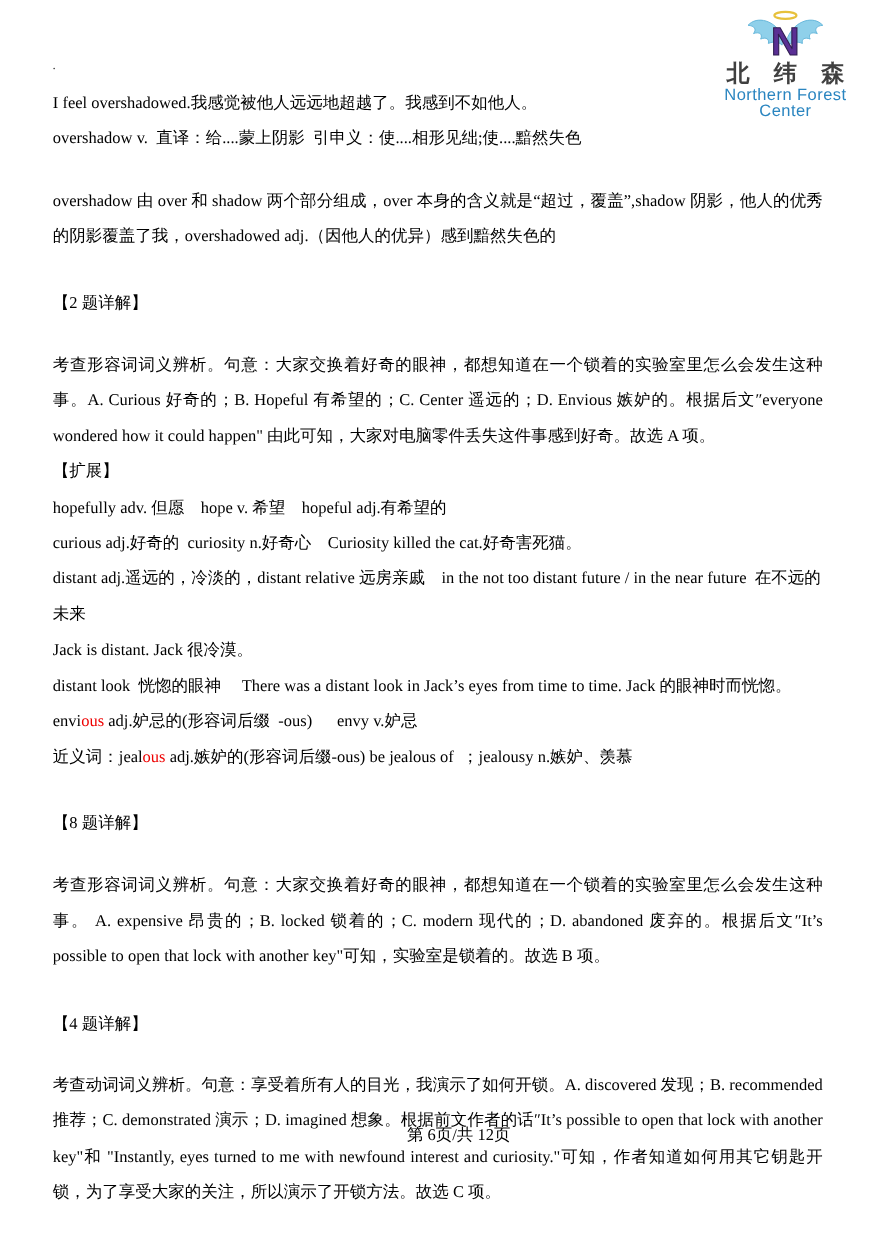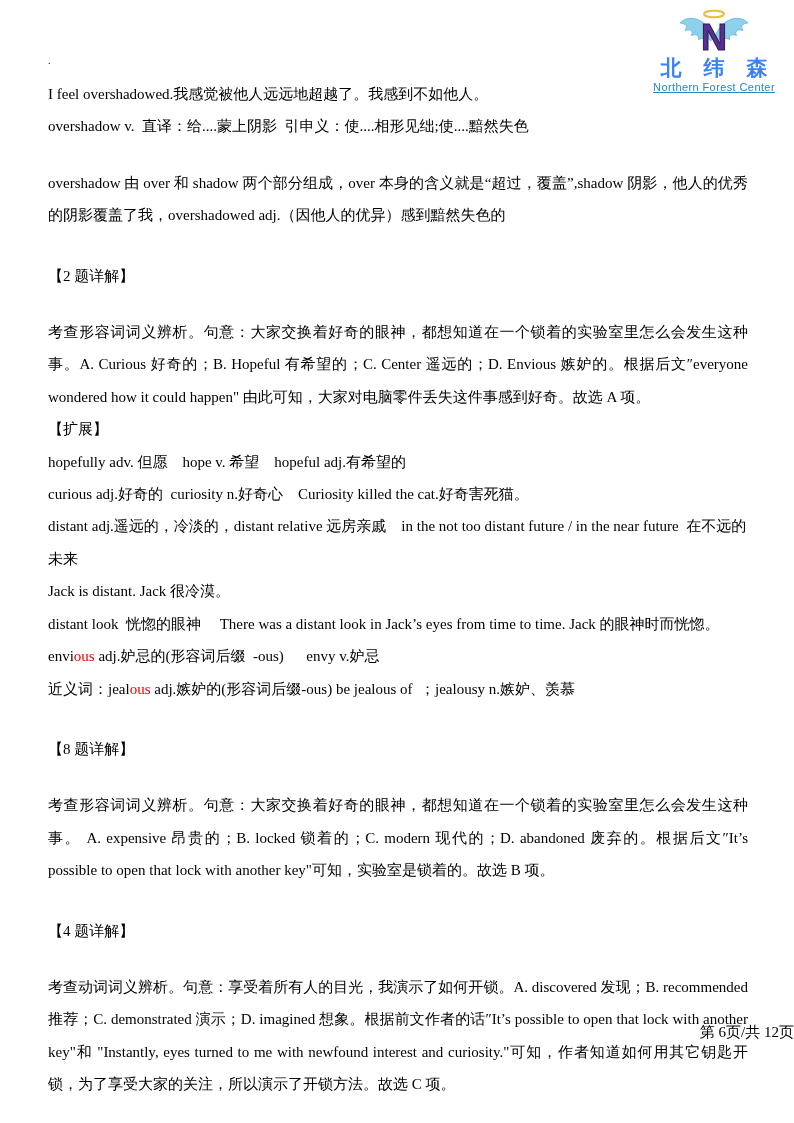--- a/index.html
+++ b/index.html
@@ -21,56 +21,56 @@
     text-align:center;
     font-family:"Liberation Sans","DejaVu Sans",sans-serif;
     user-select:none;
   }
   .logo svg { display:block; margin:0 auto; }
   .logo-cn {
     font-weight:bold; font-size:21px; line-height:24px;
     letter-spacing:22px; padding-left:22px; 
     white-space:nowrap;
   }
-  .logo-en { font-size:11px; line-height:14px; letter-spacing:0.4px;text-decoration:underline; }
+  .logo-en { font-size:15px; line-height:14px; letter-spacing:0.4px; }
   
   .content {
     position:absolute; left:48px; top:56px; width:700px;
   }
   .block-mark   { height:22px; font-size:10px; line-height:10px; }
   .block-line, .block-heading, .block-para { line-height:32.4px; }
   .block-line   { white-space:pre-wrap; }
   .block-para   { text-align:justify;margin-top:24px; }
   .block-gap    { height:28px; }
   .red { color:var(--red); }
   
   .footer {
     position:absolute; top:1016px; left:0; width:100%;
-    text-align:right; line-height:32px;padding-left:40px;
+    text-align:center; line-height:32px;padding-left:40px;
   }
 </style>
 </head>
 <body>
 
 <div class="page">
 
   <div class="logo">
     <svg width="76" height="48" viewBox="0 0 76 48" aria-hidden="true">
 
       <ellipse cx="38" cy="6" rx="10" ry="3.2" fill="none" stroke="#e7c13c" stroke-width="2"></ellipse>
 
       <path d="M36 26 C29 10, 12 6, 4 15 C10 15.5, 12 18.5, 9 22.5 C15 20.5, 17.5 23.5, 15.5 27.5 C20.5 25.5, 23.5 27.5, 22.5 31.5 C27 29.5, 32 30, 35 33 Z" fill="#8fd0ea" stroke="#5fb3d8" stroke-width="0.8"></path>
 
       <g transform="translate(76,0) scale(-1,1)">
         <path d="M36 26 C29 10, 12 6, 4 15 C10 15.5, 12 18.5, 9 22.5 C15 20.5, 17.5 23.5, 15.5 27.5 C20.5 25.5, 23.5 27.5, 22.5 31.5 C27 29.5, 32 30, 35 33 Z" fill="#8fd0ea" stroke="#5fb3d8" stroke-width="0.8"></path>
       </g>
 
       <text x="38" y="42" text-anchor="middle" font-family="Liberation Sans, DejaVu Sans, sans-serif" font-size="36" font-weight="bold" fill="#5a2f94" stroke="#2d1b4e" stroke-width="1">N</text>
     </svg>
-    <div class="logo-cn" style="color: #3b82f6;">北纬森</div>
+    <div class="logo-cn" style="color: #404040;">北纬森</div>
     <div class="logo-en" style="color: rgb(42, 133, 192);">Northern Forest Center</div>
   </div>
 
   <div class="content" id="content">
       <div class="block-mark">.</div>
       <div class="block-line">I feel overshadowed.我感觉被他人远远地超越了。我感到不如他人。</div>
       <div class="block-line">overshadow v.  直译：给....蒙上阴影  引申义：使....相形见绌;使....黯然失色</div>
       <div class="block-para">overshadow 由 over 和 shadow 两个部分组成，over 本身的含义就是“超过，覆盖”,shadow 阴影，他人的优秀的阴影覆盖了我，overshadowed adj.（因他人的优异）感到黯然失色的</div>
       <div class="block-gap"></div>
       <div class="block-heading">【2 题详解】</div>

